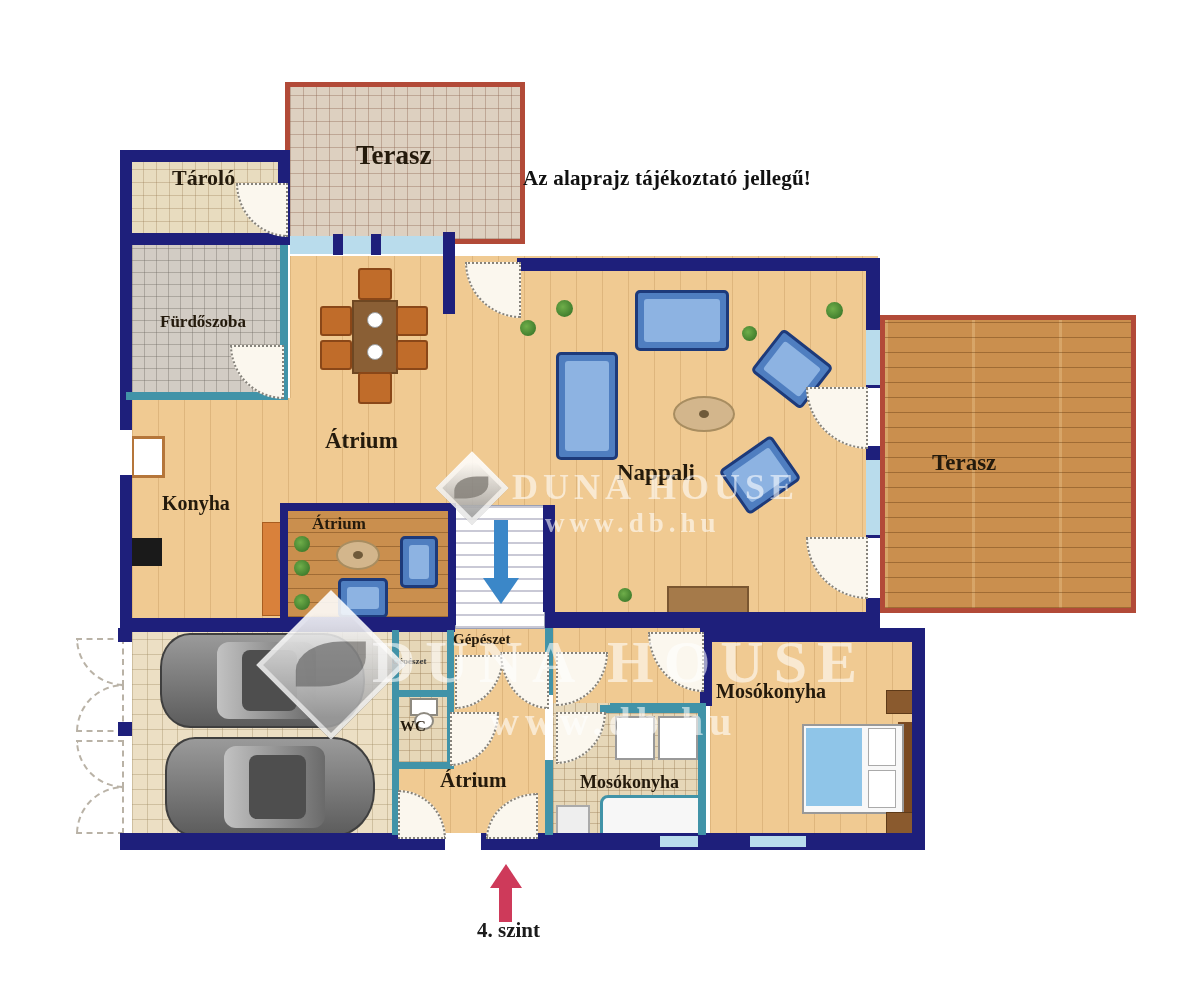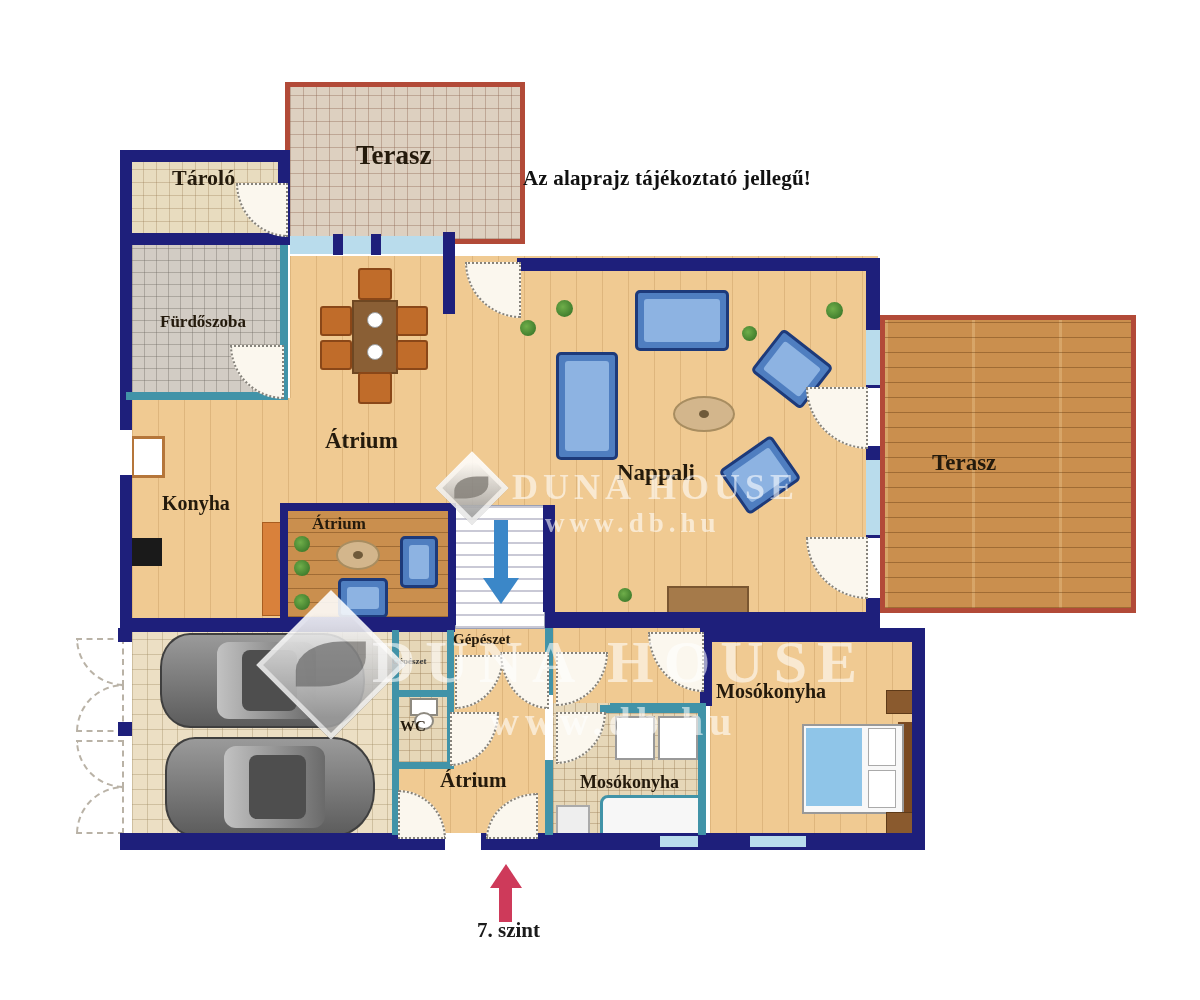--- a/index.html
+++ b/index.html
@@ -241,21 +241,21 @@
   <div class="lbl" style="left:932px;top:450px;font-size:23px;">Terasz</div>
   <div class="lbl" style="left:453px;top:631px;font-size:15px;">Gépészet</div>
   <div class="lbl" style="left:392px;top:656px;font-size:9px;color:#3a3a3a;">Gépészet</div>
   <div class="lbl" style="left:400px;top:718px;font-size:15px;">WC</div>
   <div class="lbl" style="left:440px;top:768px;font-size:21px;">Átrium</div>
   <div class="lbl" style="left:580px;top:772px;font-size:18px;">Mosókonyha</div>
   <div class="lbl" style="left:716px;top:680px;font-size:20px;">Mosókonyha</div>
 
   <div class="abs" style="left:490px;top:864px;width:0;height:0;border-left:16px solid transparent;border-right:16px solid transparent;border-bottom:24px solid #ce3a5a;z-index:5;"></div>
   <div class="abs" style="left:499px;top:886px;width:13px;height:36px;background:#ce3a5a;z-index:5;"></div>
-  <div class="lbl" style="left:477px;top:918px;font-size:21px;color:#1b1b1b;">7. szint</div>
+  <div class="lbl" style="left:477px;top:918px;font-size:21px;color:#1b1b1b;">4. szint</div>
 
   <div class="dia" style="left:446px;top:462px;width:52px;height:52px;">
     <div class="sw"></div>
   </div>
   <div class="wm" style="left:512px;top:466px;font-size:36px;">DUNA HOUSE</div>
   <div class="wm" style="left:545px;top:508px;font-size:27px;">www.db.hu</div>
   <div class="dia" style="left:278px;top:612px;width:106px;height:106px;">
     <div class="sw"></div>
   </div>
   <div class="wm" style="left:372px;top:628px;font-size:60px;letter-spacing:10px;">DUNA HOUSE</div>

